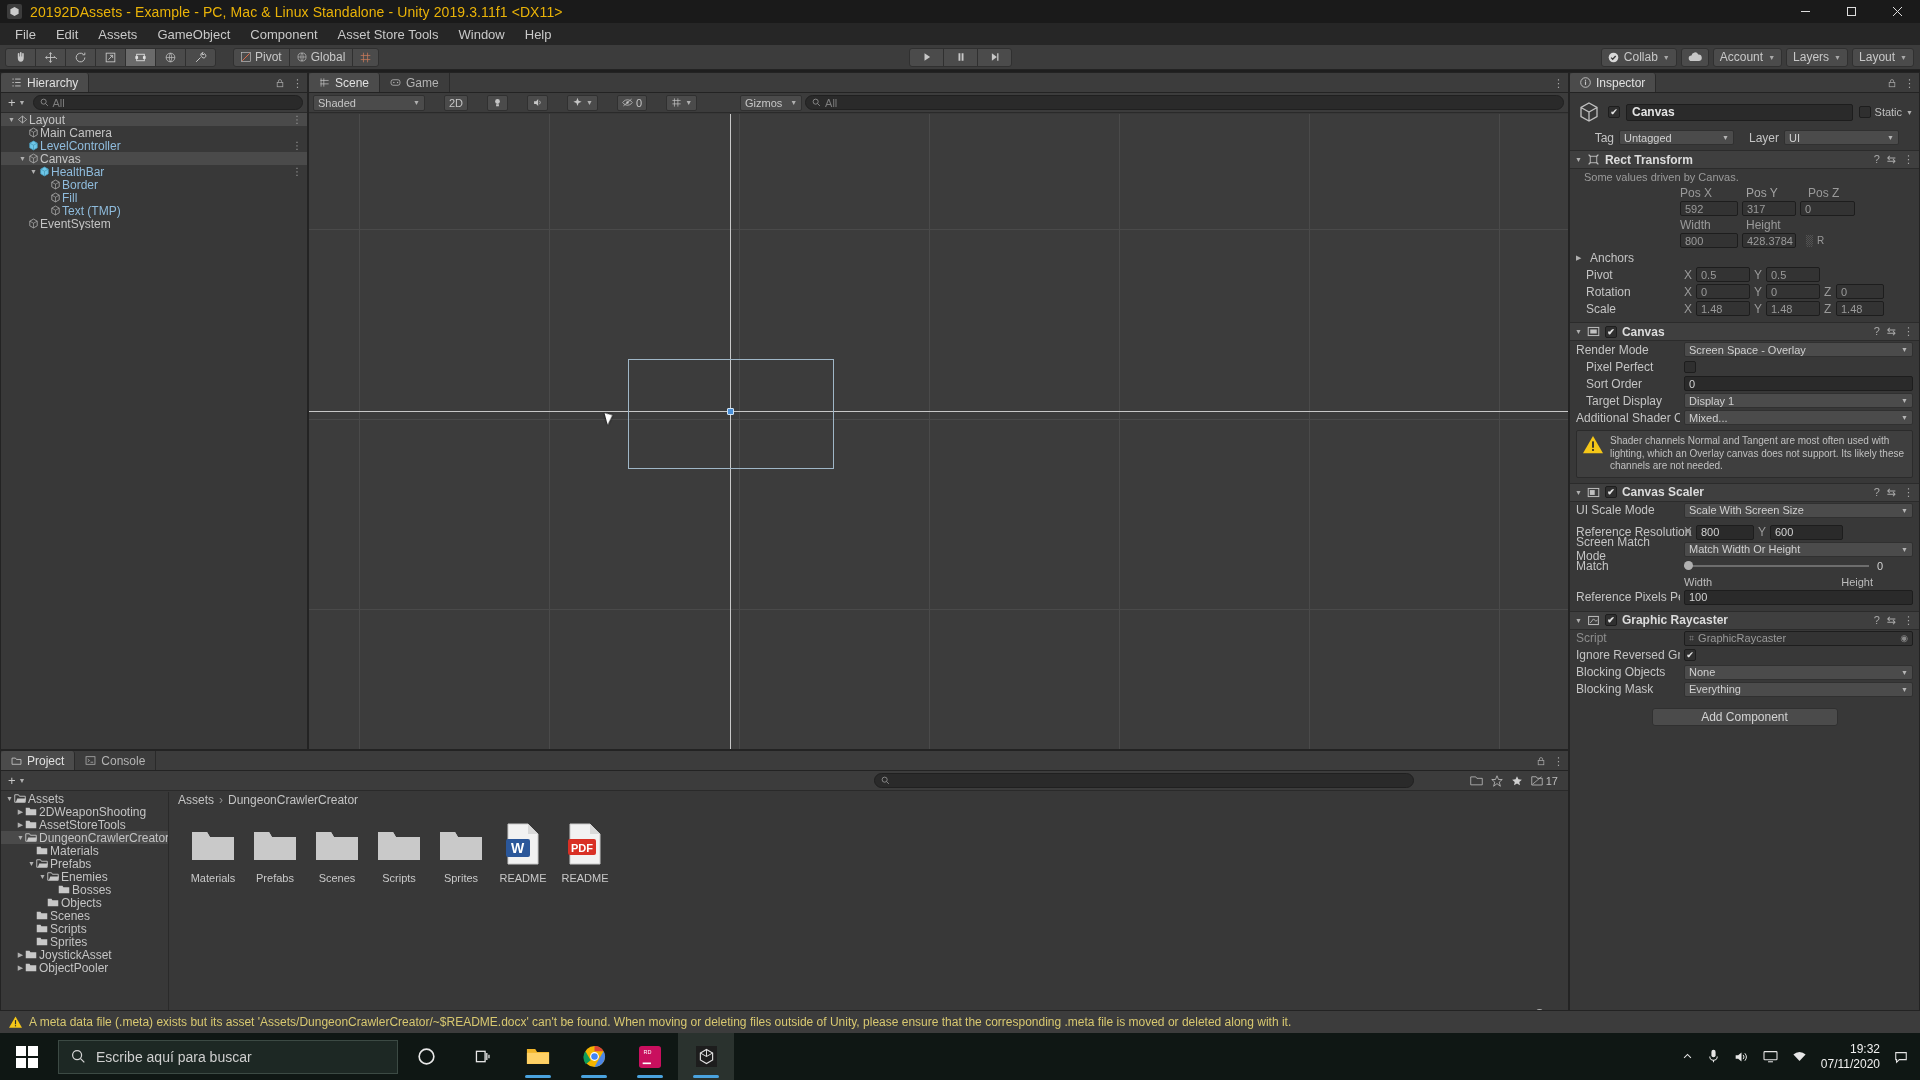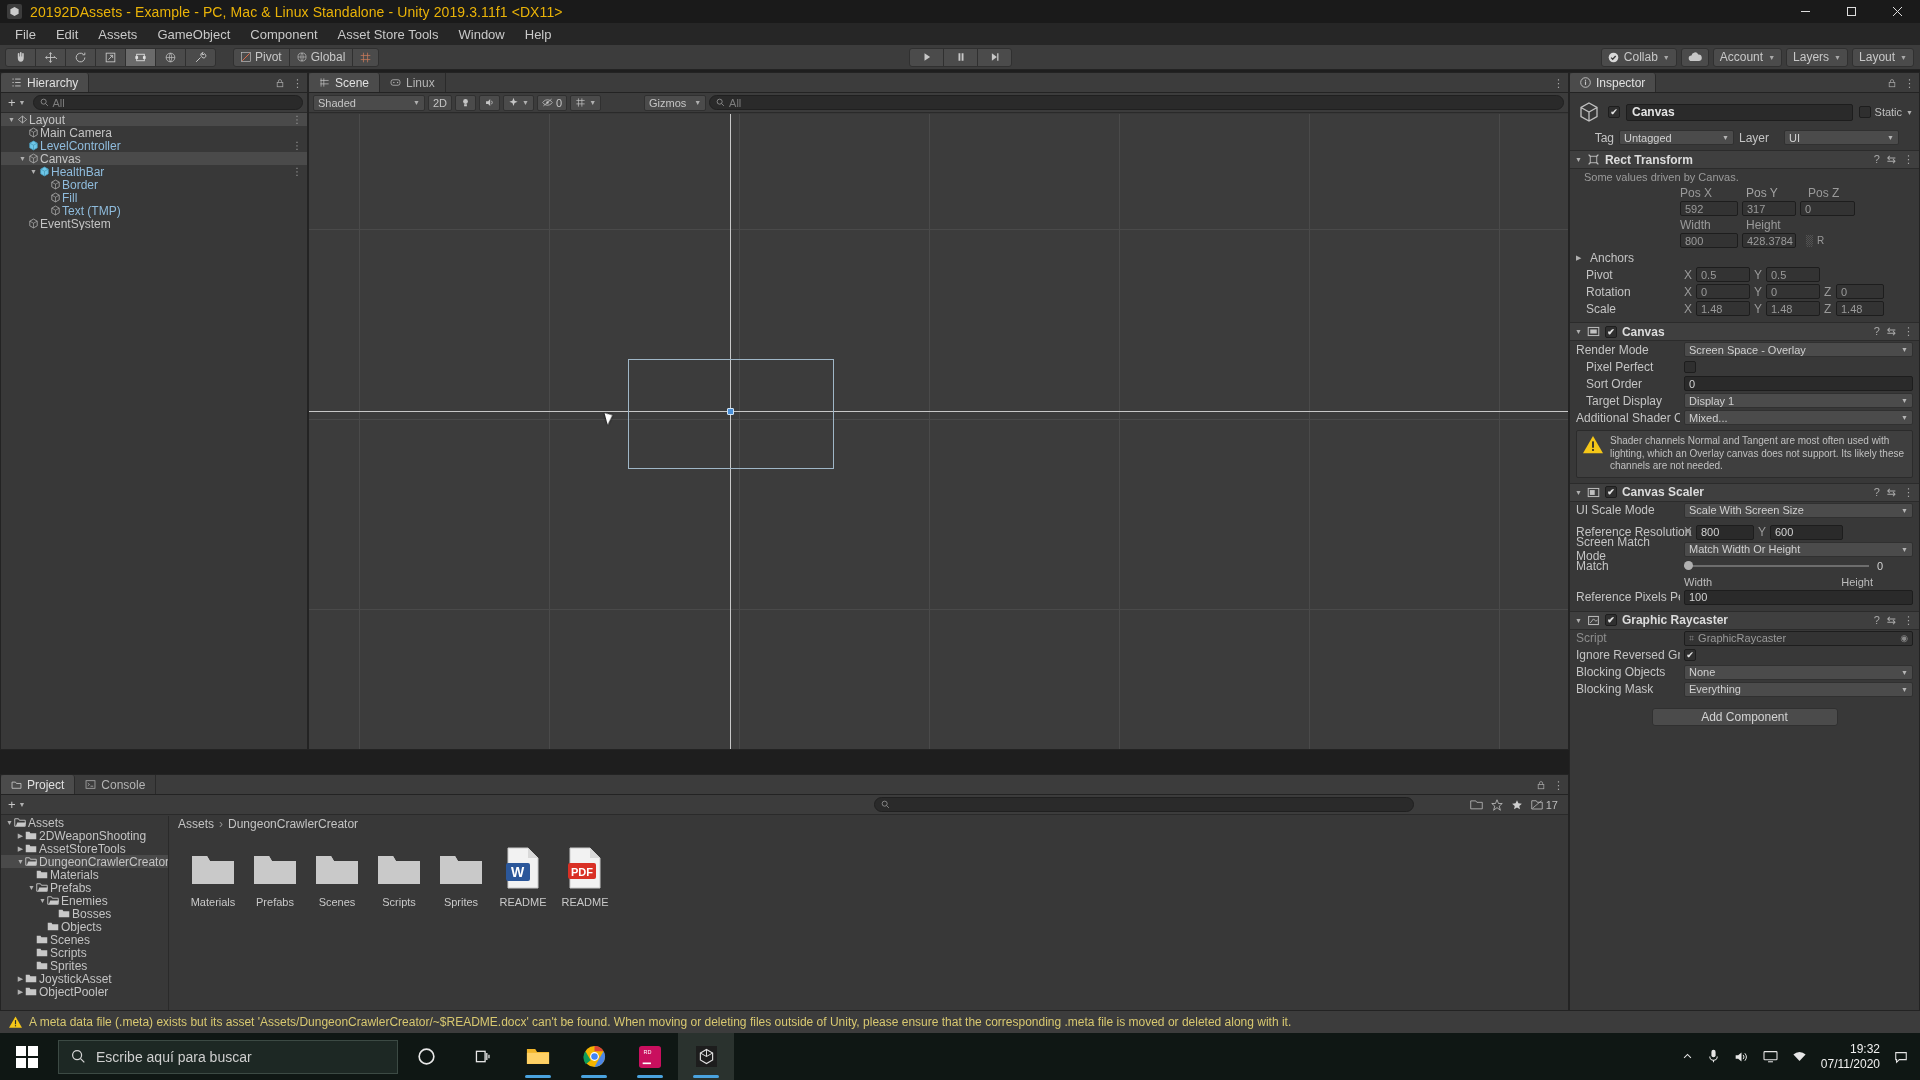--- a/index.html
+++ b/index.html
@@ -87,21 +87,21 @@
   .hrow .lbl.prefab{ color:#8fbcdd; }
   .hrow .dots{ margin-left:auto; margin-right:5px; color:#9a9a9a; font-size:10px;}
 
   
   .scene-toolbar{ height:20px; background:#3c3c3c; display:flex; align-items:center;
     gap:3px; padding:0 4px; border-bottom:1px solid #2a2a2a; }
   .sdrop{ height:16px; background:#4b4b4b; border:1px solid #303030; border-radius:2px;
     display:flex; align-items:center; padding:0 4px; font-size:11px; color:#c6c6c6; }
   .sbtn{ height:16px; min-width:20px; background:#4b4b4b; border:1px solid #303030;
     border-radius:2px; display:flex; align-items:center; justify-content:center;
-    padding:0 4px; font-size:11px; color:#c6c6c6; gap:3px;}
+    padding:0 4px; font-size:11px; color:#c6c6c6; gap:3px;margin-left:16px;}
   .scene-canvas{ position:absolute; inset:41px 0 0 0; background:#3c3c3c; overflow:hidden;}
   .grid-v,.grid-h{ position:absolute; background:#4a4a4a; }
   .grid-v{ width:1px; top:0; bottom:0; }
   .grid-h{ height:1px; left:0; right:0; }
   .axis-v{ position:absolute; width:1px; top:0; bottom:0; background:#c8c8c8; }
   .axis-h{ position:absolute; height:1px; left:0; right:0; background:#c8c8c8; }
   .canvas-rect{ position:absolute; border:1px solid #9fb6c7; }
   .pivot-dot{ position:absolute; width:7px; height:7px; background:#4a90d9;
     border:1px solid #cfe3f5; border-radius:1px; }
   .cursor{ position:absolute; width:0;height:0;
@@ -496,21 +496,21 @@
             <path d="M3 2v12M7 2v12M2 5h12M2 10h12" stroke="#c8c8c8" stroke-width="1"></path>
           </svg>
         <span>Scene</span>
       </div>
       <div class="ptab">
         <svg width="11" height="11" viewBox="0 0 16 16">
             <rect x="1.5" y="4" width="13" height="8" rx="3" fill="none" stroke="#b4b4b4" stroke-width="1.2"></rect>
             <path d="M4.5 8h2M5.5 7v2" stroke="#b4b4b4" stroke-width="1"></path>
             <circle cx="11" cy="8" r="1" fill="#b4b4b4"></circle>
           </svg>
-        <span>Linux</span>
+        <span>Game</span>
       </div>
       <div class="ptab-icons">
         <span>⋮</span>
       </div>
     </div>
 
     <div class="scene-toolbar">
       <div class="sdrop" style="width:112px; justify-content:space-between;">
         <span>Shaded</span>
         <span style="font-size:7px;color:#b0b0b0">▼</span>
@@ -621,21 +621,21 @@
           <span style="font-size:7px;color:#b0b0b0">▼</span>
         </div>
       </div>
 
       <div class="taglayer">
         <span style="width:38px;text-align:right">Tag</span>
         <div class="drop" style="width:115px">
           <span>Untagged</span>
           <span class="caret">▼</span>
         </div>
-        <span style="width:40px;">Layer</span>
+        <span style="width:40px;text-align:right">Layer</span>
         <div class="drop" style="width:115px">
           <span>UI</span>
           <span class="caret">▼</span>
         </div>
       </div>
 
       <div class="comp-hdr">
         <span class="tri">▼</span>
         <svg width="13" height="13" viewBox="0 0 16 16">
             <path d="M4 4L2 2M12 4l2-2M4 12l-2 2M12 12l2 2" stroke="#c0c0c0" stroke-width="1.4"></path>
@@ -882,21 +882,21 @@
           <span class="caret">▼</span>
         </div>
       </div>
 
       <div class="addcomp">
         <span>Add Component</span>
       </div>
     </div>
   </div>
 
-  <div class="panel" style="left:0; top:750px; width:1569px; height:276px;margin-top:24px;">
+  <div class="panel" style="left:0; top:750px; width:1569px; height:276px;">
     <div class="panel-tabs">
       <div class="ptab active">
         <svg width="11" height="11" viewBox="0 0 16 16">
             <path d="M1.5 4.5h5l1.5 2h6.5v7h-13z" fill="none" stroke="#c8c8c8" stroke-width="1.2"></path>
           </svg>
         <span>Project</span>
       </div>
       <div class="ptab">
         <svg width="11" height="11" viewBox="0 0 16 16">
             <rect x="1.5" y="2.5" width="13" height="11" fill="none" stroke="#b4b4b4" stroke-width="1.1"></rect>

